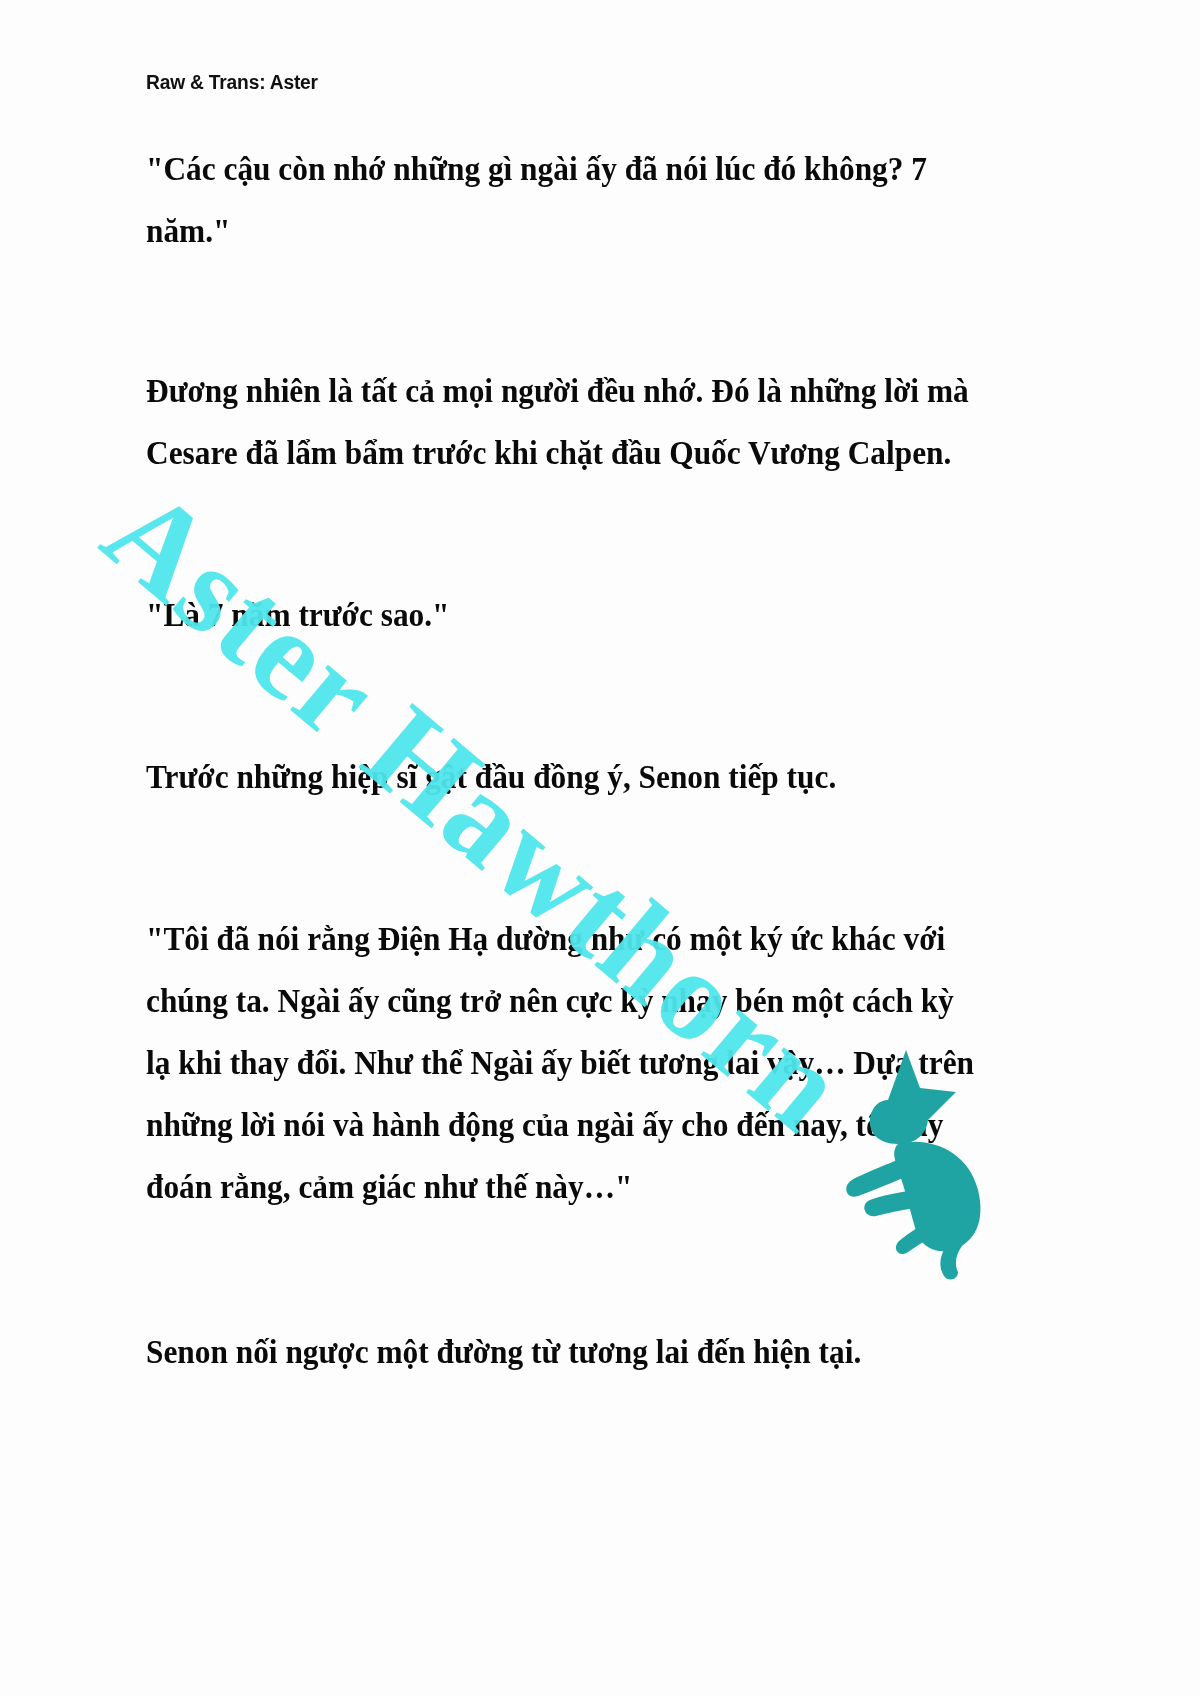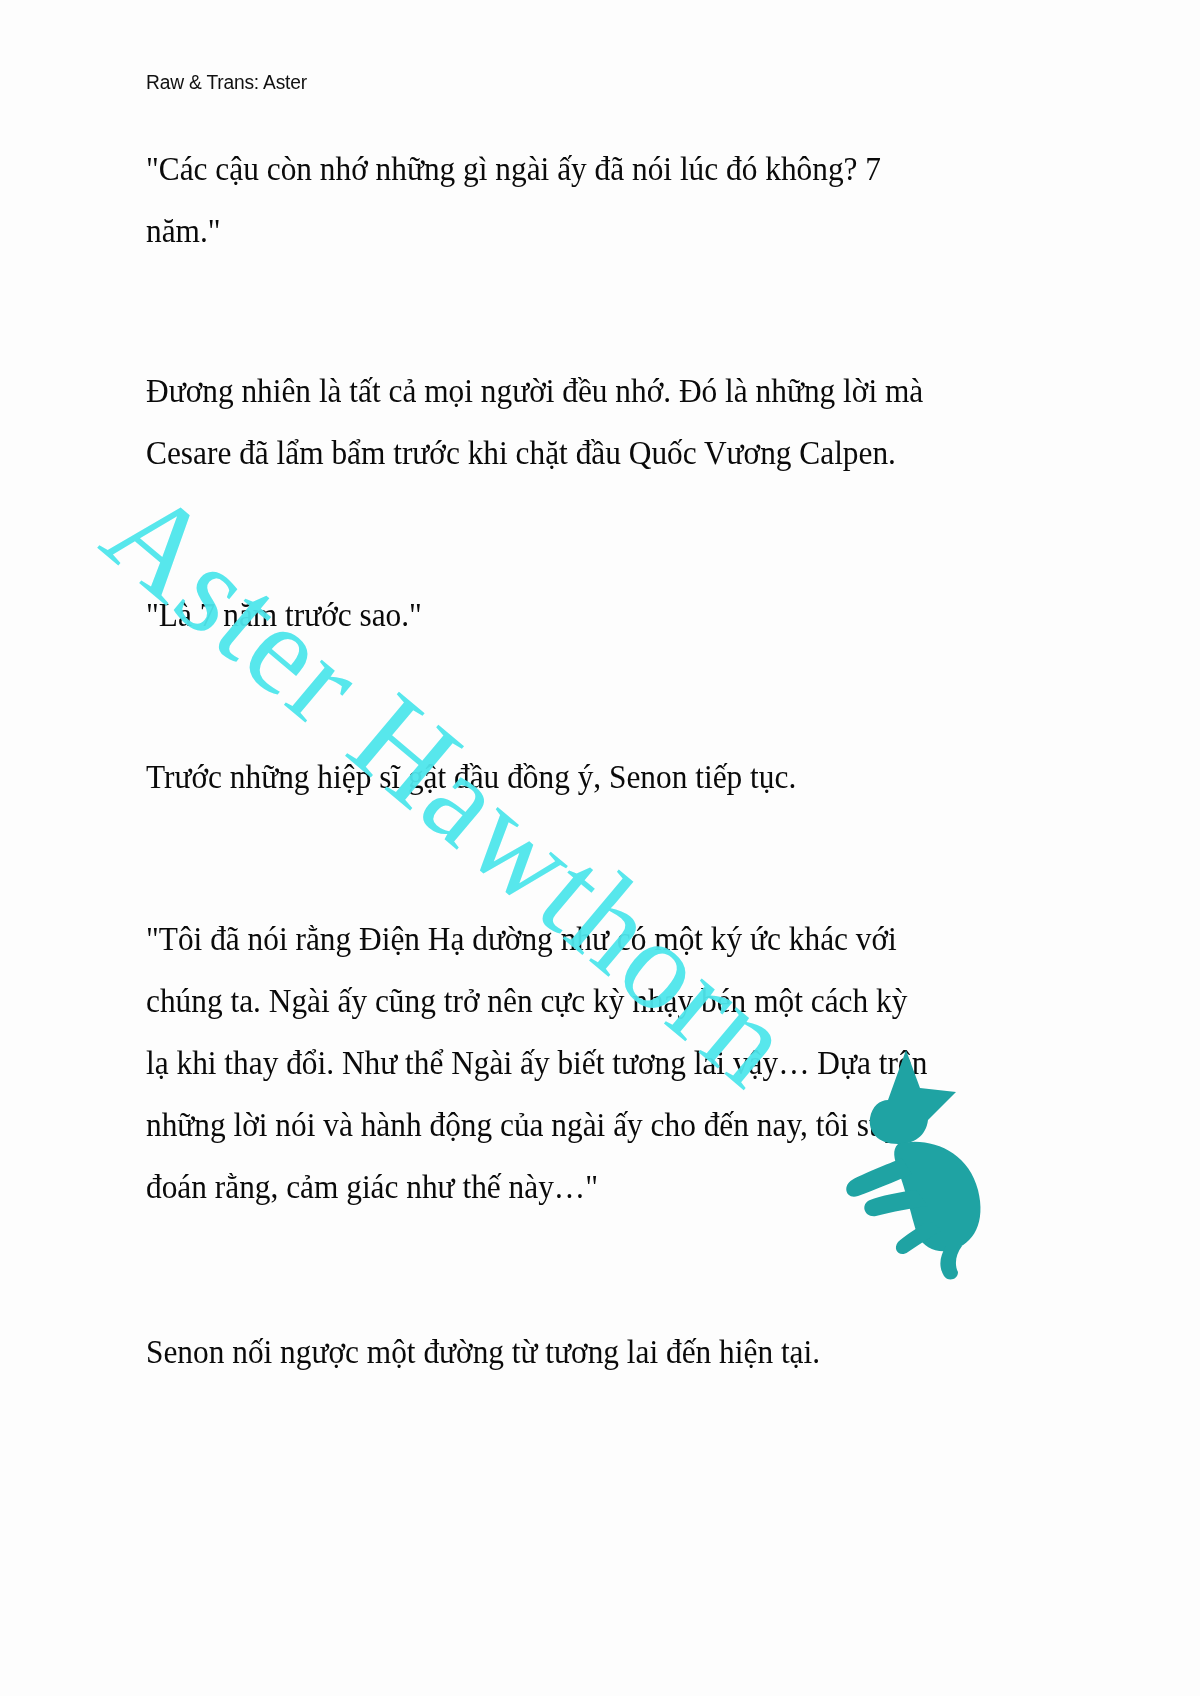--- a/index.html
+++ b/index.html
@@ -12,20 +12,21 @@
       height: 1696px;
       position: relative;
       overflow: hidden;
     }
     .page {
       position: absolute;
       left: 0; top: 0;
       width: 1200px;
       height: 1696px;
       background: #fdfdfd;
+      font-weight: bold;
     }
     .credit {
       position: absolute;
       left: 146px;
       top: 71px;
       font-family: "Liberation Sans", sans-serif;
       font-size: 20px;
       color: #111;
       letter-spacing: -0.2px;
       transform: scaleX(0.96);

